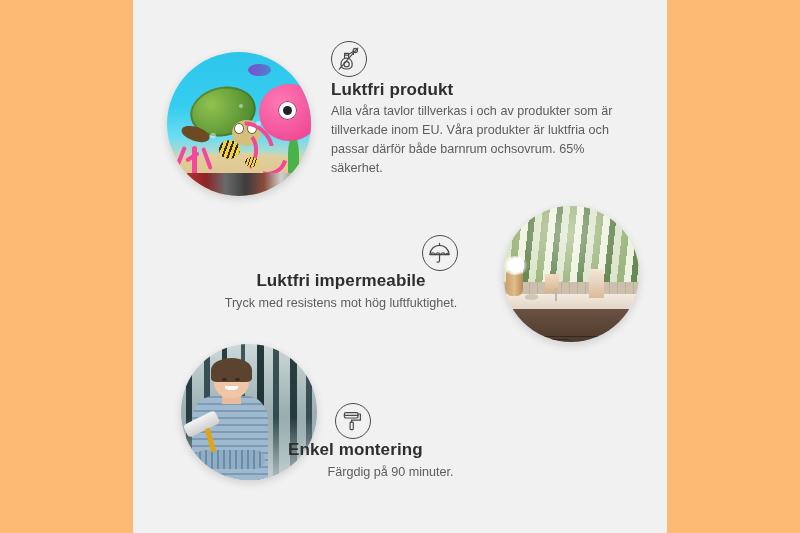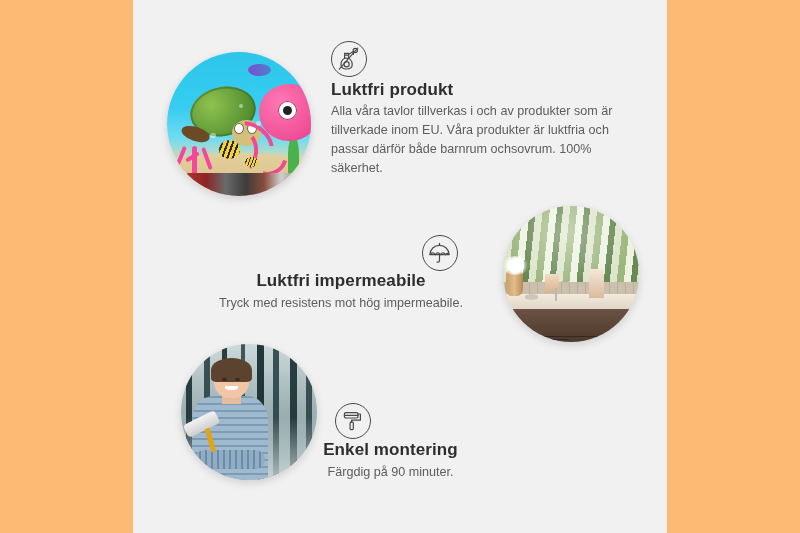--- a/index.html
+++ b/index.html
@@ -327,21 +327,21 @@
   #feature-odorless .block-title { left: 331px; top: 80px; }
   #feature-odorless .block-body  { left: 331px; top: 102px; width: 282px; }
 
   
   #feature-waterproof .icon-circle { left: 422px; top: 235px; }
   #feature-waterproof .block-title { left: 222px; top: 271px; width: 238px; text-align:center; }
   #feature-waterproof .block-body  { left: 210px; top: 294px; width: 262px; text-align:center; }
 
   
   #feature-assembly .icon-circle { left: 335px; top: 403px; }
-  #feature-assembly .block-title { left: 288px; top: 440px; width: 205px; text-align:center; }
+  #feature-assembly .block-title { left: 288px; top: 440px; width: 205px; text-align:left; }
   #feature-assembly .block-body  { left: 288px; top: 463px; width: 205px; text-align:center; }
 </style>
 </head>
 <body>
 
 <div id="page">
 
   <div class="panel"></div>
 
   <div class="feature" id="feature-odorless">
@@ -381,21 +381,21 @@
           <path d="M16.6 12.3 L21.4 9.6"></path>
           <circle cx="23.3" cy="8.5" r="2.1"></circle>
           <path d="M21.4 9.6 L21.4 12.4"></path>
           <circle cx="14.6" cy="22.2" r="2.6"></circle>
           <line x1="7.3" y1="27.2" x2="25.7" y2="6.2"></line>
         </g>
       </svg>
     </div>
 
     <div class="block-title">Luktfri produkt</div>
-    <div class="block-body">Alla våra tavlor tillverkas i och av produkter som är tillverkade inom EU. Våra produkter är luktfria och passar därför både barnrum ochsovrum. 100% säkerhet.</div>
+    <div class="block-body">Alla våra tavlor tillverkas i och av produkter som är tillverkade inom EU. Våra produkter är luktfria och passar därför både barnrum ochsovrum. 65% säkerhet.</div>
   </div>
 
   <div class="feature" id="feature-waterproof">
 
     <div class="photo" id="photo-bathroom">
       <div class="wall"></div>
       <div class="backsplash"></div>
       <div class="counter"></div>
       <div class="vanity">
         <div class="drawer-line dl1"></div>
@@ -419,21 +419,21 @@
           <path d="M17.4 18.6 C19 16.4 21.1 16.4 22.6 18.6"></path>
           <path d="M22.6 18.6 C23.6 17.3 24.9 16.8 26 18.6"></path>
           <line x1="16.5" y1="9.4" x2="16.5" y2="7.4"></line>
           <line x1="16.5" y1="18.6" x2="16.5" y2="24.2"></line>
           <path d="M16.5 24.2 C16.5 26 15.2 26.7 14.1 25.9"></path>
         </g>
       </svg>
     </div>
 
     <div class="block-title">Luktfri impermeabile</div>
-    <div class="block-body">Tryck med resistens mot hög impermeabile.</div>
+    <div class="block-body">Tryck med resistens mot hög luftfuktighet.</div>
   </div>
 
   <div class="feature" id="feature-assembly">
 
     <div class="photo" id="photo-painter">
       <div class="forest"></div>
       <div class="mist"></div>
       <div class="body"></div>
       <div class="neck"></div>
       <div class="head"></div>

